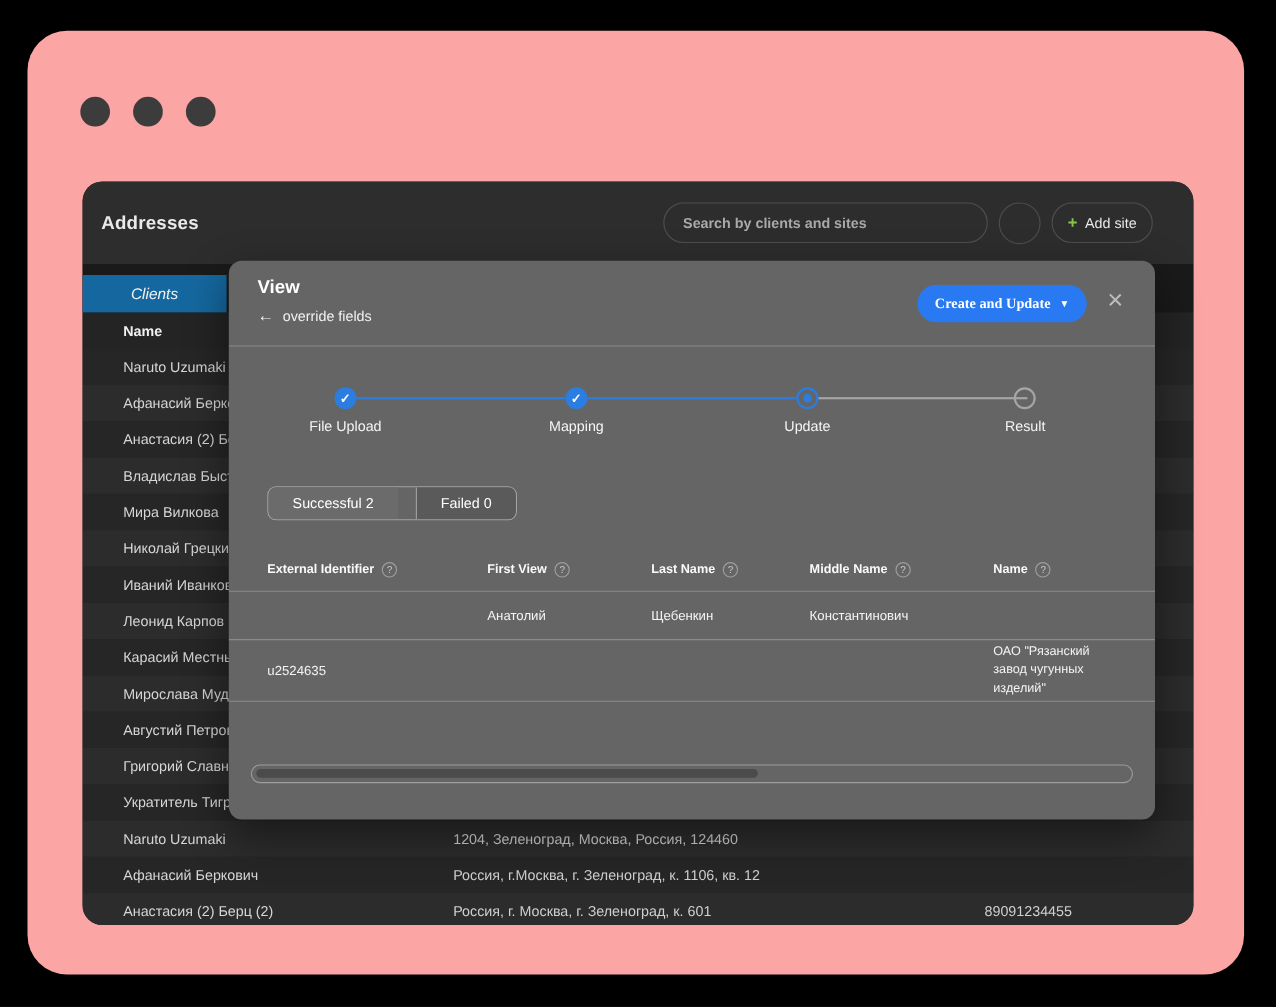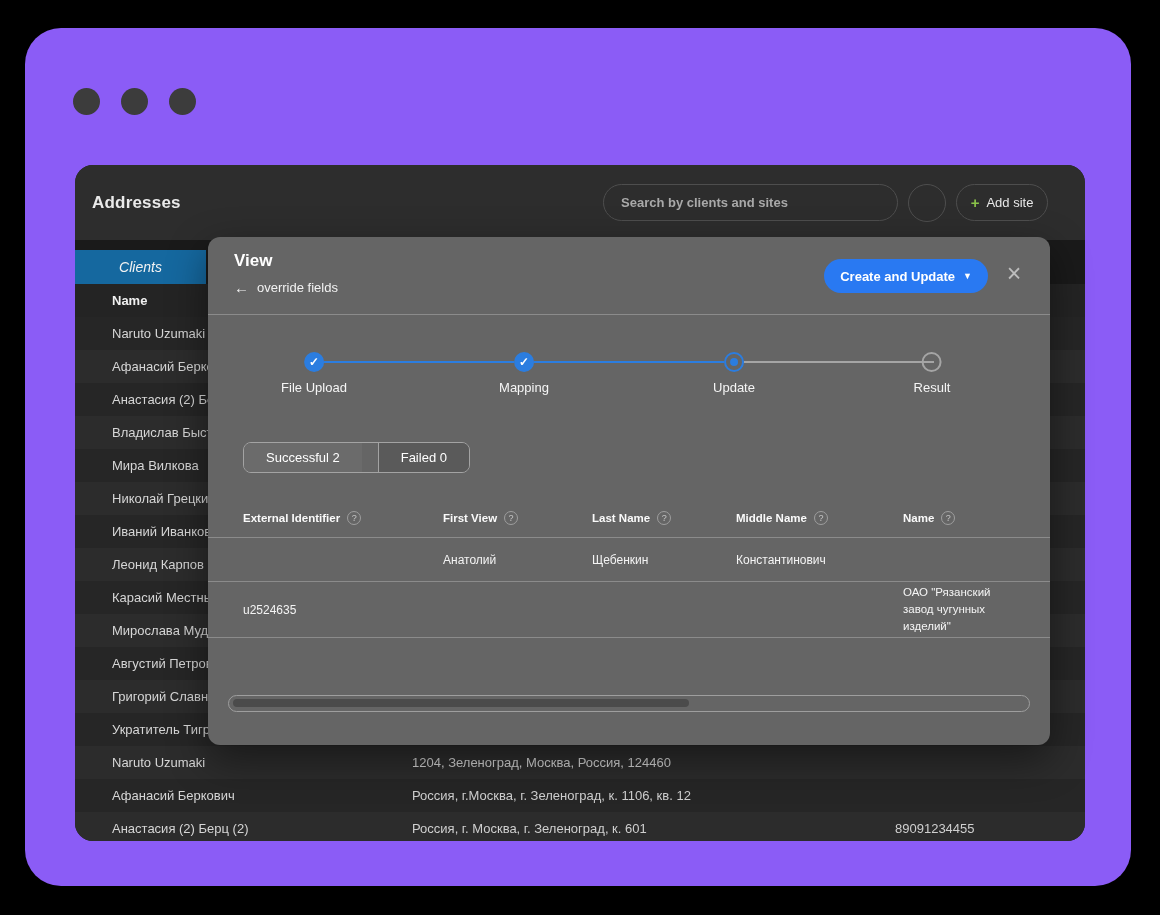--- a/index.html
+++ b/index.html
@@ -1,18 +1,18 @@
 <!DOCTYPE html>
 <html><head>
 <meta charset="utf-8">
 <style>
   * { margin:0; padding:0; box-sizing:border-box; }
   html,body { width:1160px; height:915px; background:#000; font-family:"Liberation Sans", sans-serif; overflow:hidden; }
 
-  .screen { position:absolute; left:25px; top:28px; width:1106px; height:858px; background:#8b5cf6; border-radius:36px; }
+  .screen { position:absolute; left:25px; top:28px; width:1106px; height:858px; background:#fca5a5; border-radius:36px; }
 
   .win-dots { position:absolute; left:48px; top:60px; display:flex; gap:21px; }
   .win-dot { width:27px; height:27px; border-radius:50%; background:#3c3c3c; }
 
   
   .app { position:absolute; left:50px; top:137px; width:1010px; height:676px; background:#262626; border-radius:18px; overflow:hidden; }
 
   .app-header { position:relative; height:75px; background:#2d2d2d; }
   .app-title { position:absolute; left:17px; top:28px; font-size:17px; font-weight:bold; color:#eaeaea; letter-spacing:.2px; }
   .search-pill { position:absolute; left:528px; top:19px; width:295px; height:37px; border:1px solid #4e4e4e; border-radius:19px; display:flex; align-items:center; padding-left:17px;font-weight:bold; }
@@ -33,21 +33,21 @@
   .tbl-head { background:#242424; font-weight:bold; color:#f0f0f0; }
   .r-dark { background:#262626; }
   .r-light { background:#2c2c2c; }
 
   
   .modal { position:absolute; left:183px; top:209px; width:842px; height:508px; background:#656565; border-radius:12px; box-shadow:0 14px 40px rgba(0,0,0,.45); }
   .modal-header { position:relative; height:78px; border-bottom:1px solid rgba(255,255,255,.25); }
   .modal-title { position:absolute; left:26px; top:14px; font-size:17px; font-weight:bold; color:#fff; }
   .modal-back { position:absolute; left:26px; top:42px; display:flex; align-items:center; gap:8px; color:#f2f2f2; font-size:13px; cursor:default; }
   .modal-back .arrow { font-size:15px; }
-  .primary-btn { position:absolute; right:62px; top:22px; height:34px; padding:0 16px; background:#2979f2; border:none; border-radius:17px; color:#fff; font-size:13px; font-weight:bold; display:flex; align-items:center; gap:8px; font-family:Liberation Sans, sans-serif; }
+  .primary-btn { position:absolute; right:62px; top:22px; height:34px; padding:0 16px; background:#2979f2; border:none; border-radius:17px; color:#fff; font-size:13px; font-weight:bold; display:flex; align-items:center; gap:8px; font-family:Liberation Serif, serif; }
   .primary-btn .caret { font-size:9px; }
   .close-x { position:absolute; right:22px; top:22px; width:28px; height:28px; color:#bdbdbd; font-size:25px; line-height:28px; text-align:center; font-weight:300; }
 
   
   .stepper { position:absolute; left:0; top:78px; width:100%; height:90px; }
   .conn { position:absolute; top:46px; height:2px; }
   .conn-blue { background:#2b7de0; }
   .conn-gray { background:#a5a5a5; }
   .step { position:absolute; top:37px; transform:translateX(-50%); text-align:center; }
   .step-circle { width:20px; height:20px; border-radius:50%; margin:0 auto; display:flex; align-items:center; justify-content:center; }

